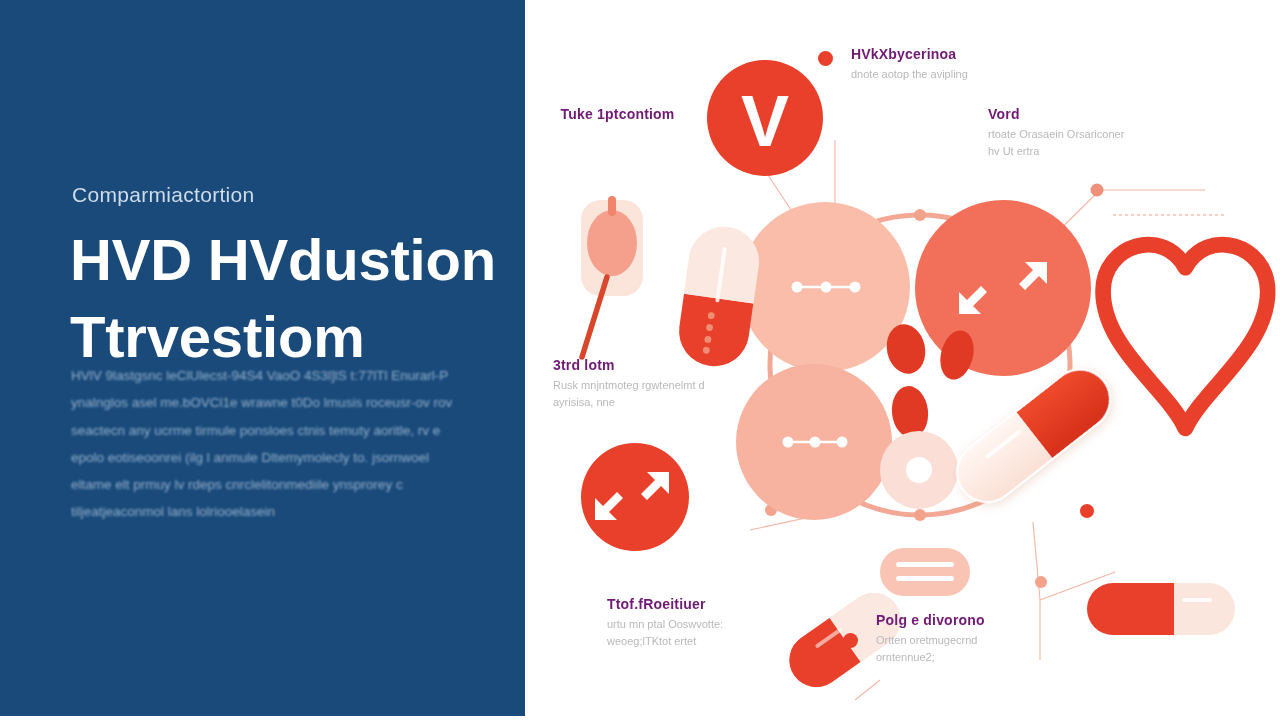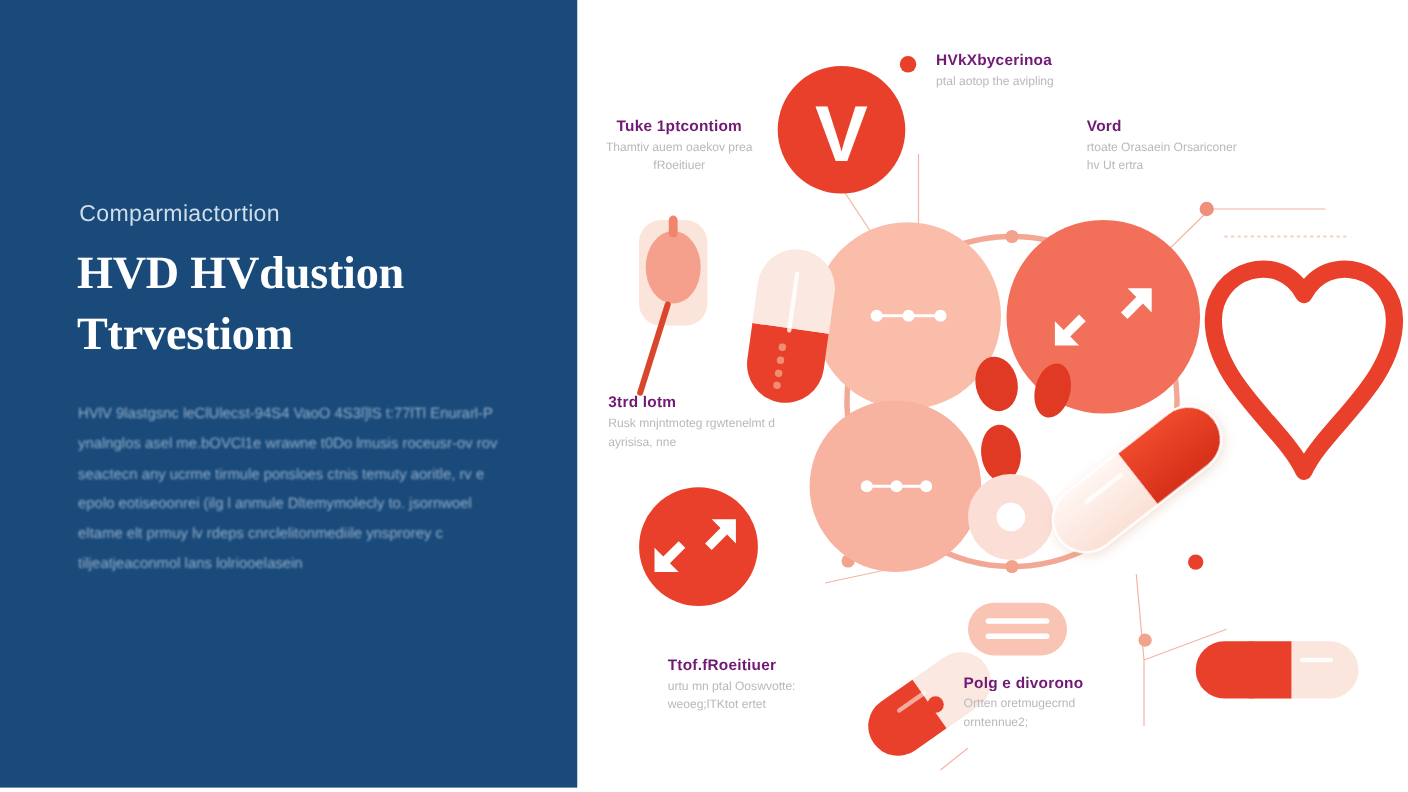--- a/index.html
+++ b/index.html
@@ -11,23 +11,22 @@
     position:absolute;left:0;top:0;width:525px;height:716px;
     background:#194a7a;
   }
   .eyebrow{
     position:absolute;left:72px;top:183px;width:400px;
     font-size:21px;font-weight:400;color:#cfdcea;letter-spacing:.3px;
     filter:blur(.4px);
   }
   .headline{
     position:absolute;left:70px;top:222px;width:430px;
-    font-size:42px;line-height:1.32;font-weight:700;color:#ffffff;
+    font-size:58px;line-height:1.32;font-weight:700;color:#ffffff;
     letter-spacing:-.2px;
-    font-family:Liberation Serif, serif;
   }
   .headline .l2{display:block;}
   .body-copy{
     position:absolute;left:71px;top:362px;width:400px;
     font-size:13.5px;line-height:2.02;color:#9fb8d2;
     filter:blur(.9px);opacity:.92;
   }
 
   
   .right-panel{
@@ -191,27 +190,26 @@
       <g>
         <rect x="588" y="583" width="122" height="52" rx="26" fill="#fbe6de"></rect>
         <path d="M614 583 h35 v52 h-35 a26 26 0 0 1 0 -52 z" fill="#e8402a"></path>
         <path d="M588 583 h26 v52 h-26 a26 26 0 0 1 0 -52 z" fill="#e8402a"></path>
         <rect x="657" y="598" width="30" height="4" rx="2" fill="#ffffff" opacity=".9"></rect>
       </g>
     </svg>
 
     <div class="label right-al" style="left:20px;top:106px;width:145px;">
       <div class="ttl">Tuke 1ptcontiom</div>
-      <div class="sub">Thamtiv auem oaekov prea fRoeitiuer</div>
     </div>
 
     <div class="dot" style="left:293px;top:51px;width:15px;height:15px;"></div>
     <div class="label" style="left:326px;top:46px;width:145px;">
       <div class="ttl">HVkXbycerinoa</div>
-      <div class="sub">ptal aotop the avipling</div>
+      <div class="sub">dnote aotop the avipling</div>
     </div>
 
     <div class="label" style="left:463px;top:106px;width:140px;">
       <div class="ttl">Vord</div>
       <div class="sub">rtoate Orasaein Orsariconer hv Ut ertra</div>
     </div>
 
     <div class="label" style="left:28px;top:357px;width:175px;">
       <div class="ttl">3trd lotm</div>
       <div class="sub">Rusk mnjntmoteg rgwtenelmt d ayrisisa, nne</div>

